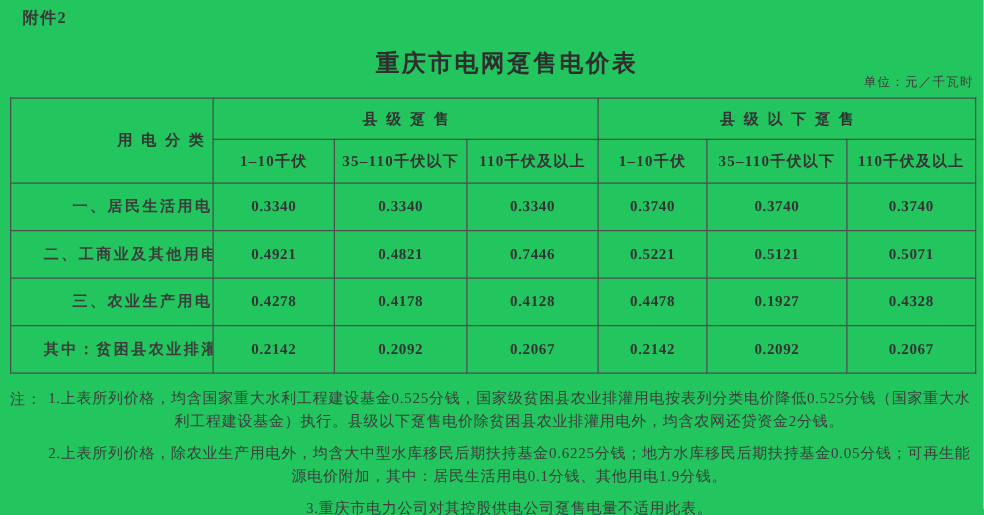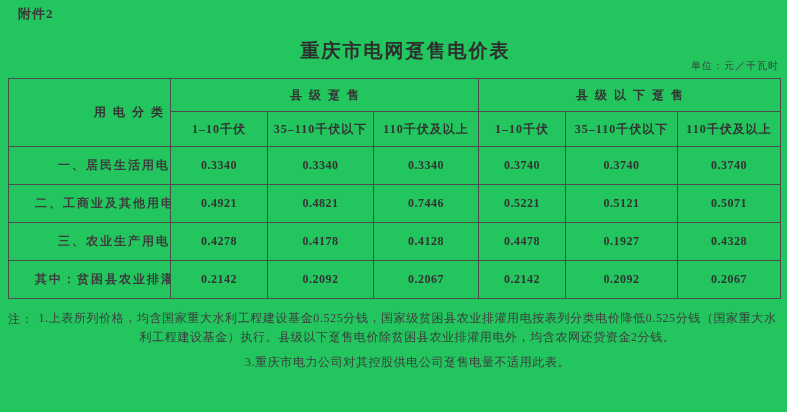--- a/index.html
+++ b/index.html
@@ -172,17 +172,18 @@
         <td class="val">0.2092</td>
         <td class="val">0.2067</td>
       </tr>
     </tbody>
   </table>
 
   <div class="notes">
     <span class="notes-label">注：</span>
     <div class="notes-body">
       <p>1.上表所列价格，均含国家重大水利工程建设基金0.525分钱，国家级贫困县农业排灌用电按表列分类电价降低0.525分钱（国家重大水利工程建设基金）执行。县级以下趸售电价除贫困县农业排灌用电外，均含农网还贷资金2分钱。</p>
+      <p>2.上表所列价格，除农业生产用电外，均含大中型水库移民后期扶持基金0.6225分钱；地方水库移民后期扶持基金0.05分钱；可再生能源电价附加，其中：居民生活用电0.1分钱、其他用电1.9分钱。</p>
       <p>3.重庆市电力公司对其控股供电公司趸售电量不适用此表。</p>
     </div>
   </div>
 
 </div>
 
 </body></html>

